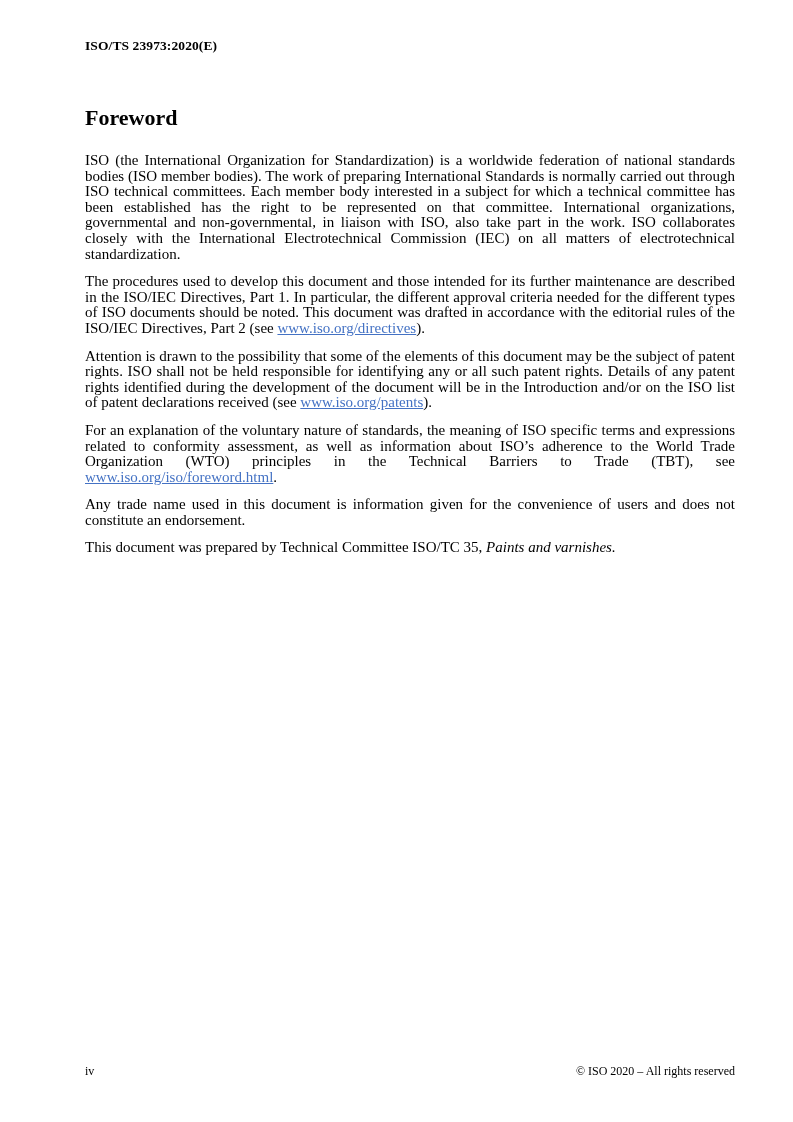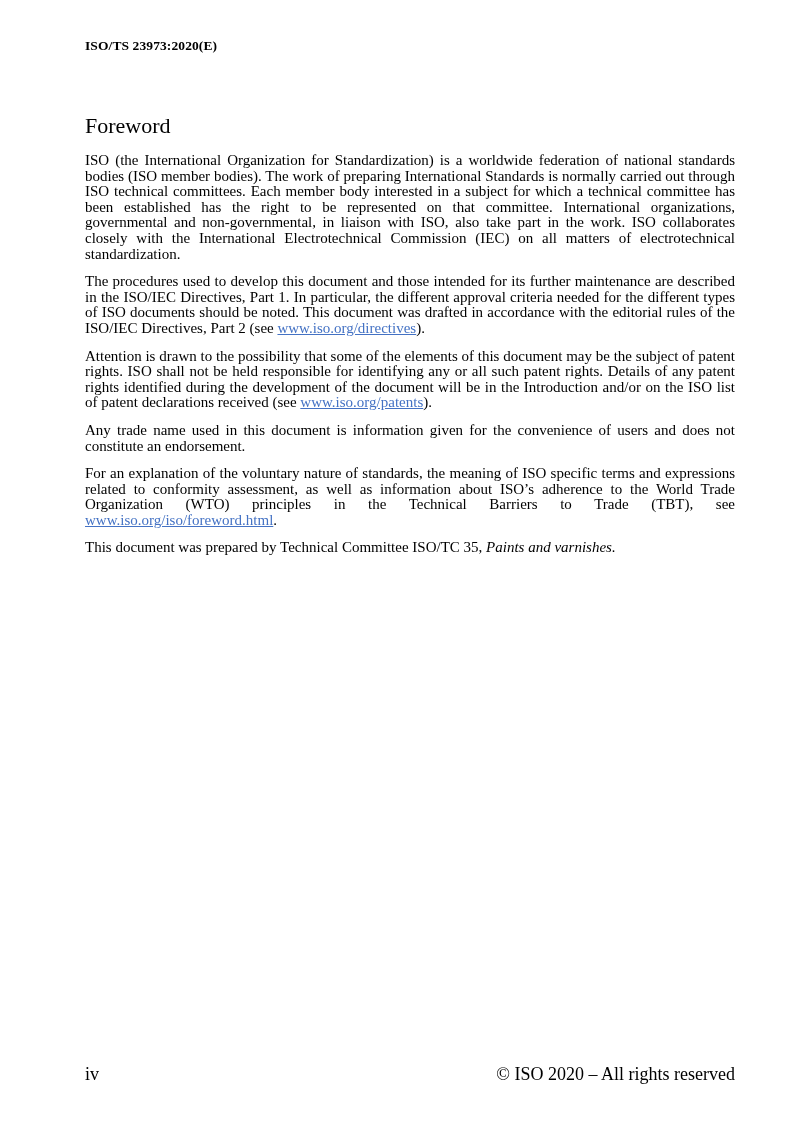--- a/index.html
+++ b/index.html
@@ -19,24 +19,24 @@
   .doc-header {
     position: absolute;
     top: 38px;
     left: 50px;
     font-size: 13.5px;
     font-weight: bold;
     letter-spacing: 0.1px;
   }
   .doc-title {
     position: absolute;
-    top: 113px;
+    top: 105px;
     left: 50px;
     font-size: 22px;
-    font-weight: normal;
+    font-weight: bold;
   }
   .content {
     position: absolute;
     top: 153px;
     left: 50px;
     width: 650px;
   }
   p.para {
     font-size: 15px;
     line-height: 15.6px;
@@ -50,38 +50,38 @@
     cursor: pointer;
   }
   .footer {
     position: absolute;
     top: 1064px;
     left: 50px;
     width: 650px;
     display: flex;
     justify-content: space-between;
     align-items: baseline;
-    font-size: 18px;
+    font-size: 12px;
   }
 </style>
 </head>
 <body>
 
 <div class="page">
 
   <div class="doc-header">ISO/TS 23973:2020(E)</div>
 
   <h1 class="doc-title">Foreword</h1>
 
   <div class="content" id="paragraphs">
       <p class="para"><span>ISO (the International Organization for Standardization) is a worldwide federation of national standards bodies (ISO member bodies). The work of preparing International Standards is normally carried out through ISO technical committees. Each member body interested in a subject for which a technical committee has been established has the right to be represented on that committee. International organizations, governmental and non-governmental, in liaison with ISO, also take part in the work. ISO collaborates closely with the International Electrotechnical Commission (IEC) on all matters of electrotechnical standardization.</span></p>
       <p class="para"><span>The procedures used to develop this document and those intended for its further maintenance are described in the ISO/IEC Directives, Part 1. In particular, the different approval criteria needed for the different types of ISO documents should be noted. This document was drafted in accordance with the editorial rules of the ISO/IEC Directives, Part 2 (see </span><a class="doc-link" href="#">www.iso.org/directives</a><span>).</span></p>
       <p class="para"><span>Attention is drawn to the possibility that some of the elements of this document may be the subject of patent rights. ISO shall not be held responsible for identifying any or all such patent rights. Details of any patent rights identified during the development of the document will be in the Introduction and/or on the ISO list of patent declarations received (see </span><a class="doc-link" href="#">www.iso.org/patents</a><span>).</span></p>
+      <p class="para"><span>For an explanation of the voluntary nature of standards, the meaning of ISO specific terms and expressions related to conformity assessment, as well as information about ISO’s adherence to the World Trade Organization (WTO) principles in the Technical Barriers to Trade (TBT), see </span><a class="doc-link" href="#">www.iso.org/iso/foreword.html</a><span>.</span></p>
       <p class="para"><span>Any trade name used in this document is information given for the convenience of users and does not constitute an endorsement.</span></p>
-      <p class="para"><span>For an explanation of the voluntary nature of standards, the meaning of ISO specific terms and expressions related to conformity assessment, as well as information about ISO’s adherence to the World Trade Organization (WTO) principles in the Technical Barriers to Trade (TBT), see </span><a class="doc-link" href="#">www.iso.org/iso/foreword.html</a><span>.</span></p>
       <p class="para"><span>This document was prepared by Technical Committee ISO/TC 35, </span><em>Paints and varnishes.</em></p>
     </div>
 
   <div class="footer">
     <span>iv</span>
     <span>© ISO 2020 – All rights reserved</span>
   </div>
 
 </div>
 

